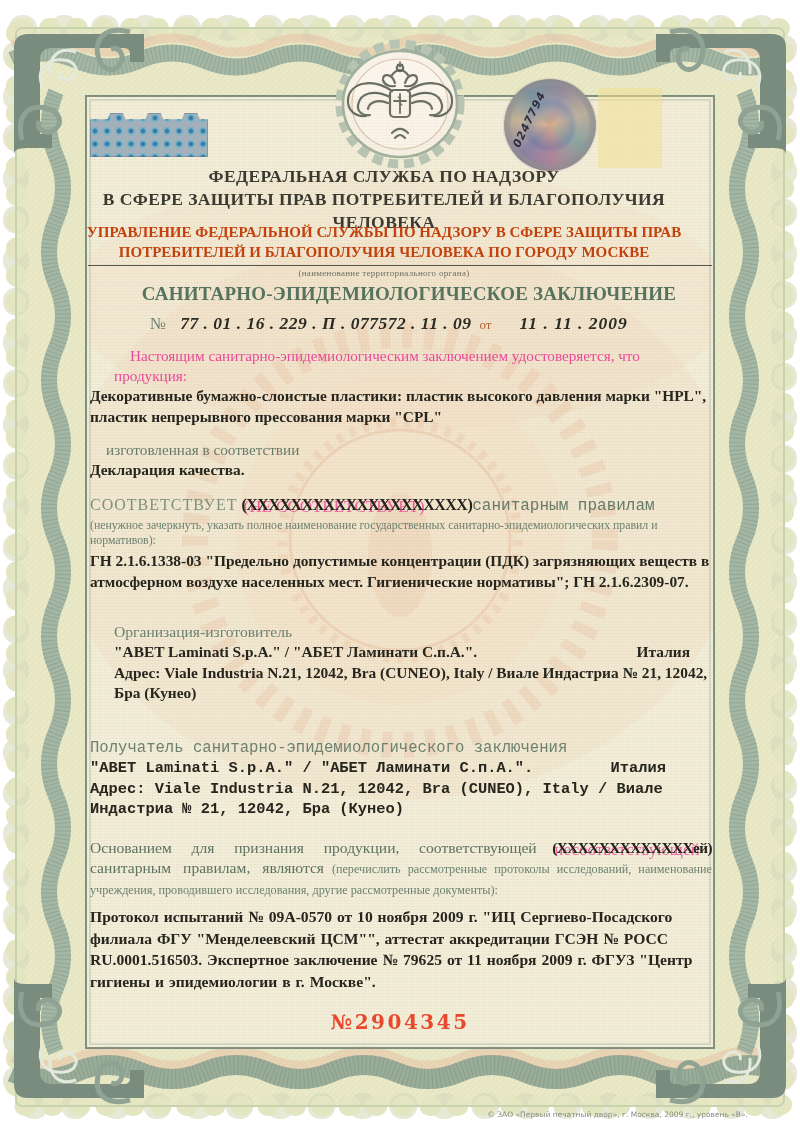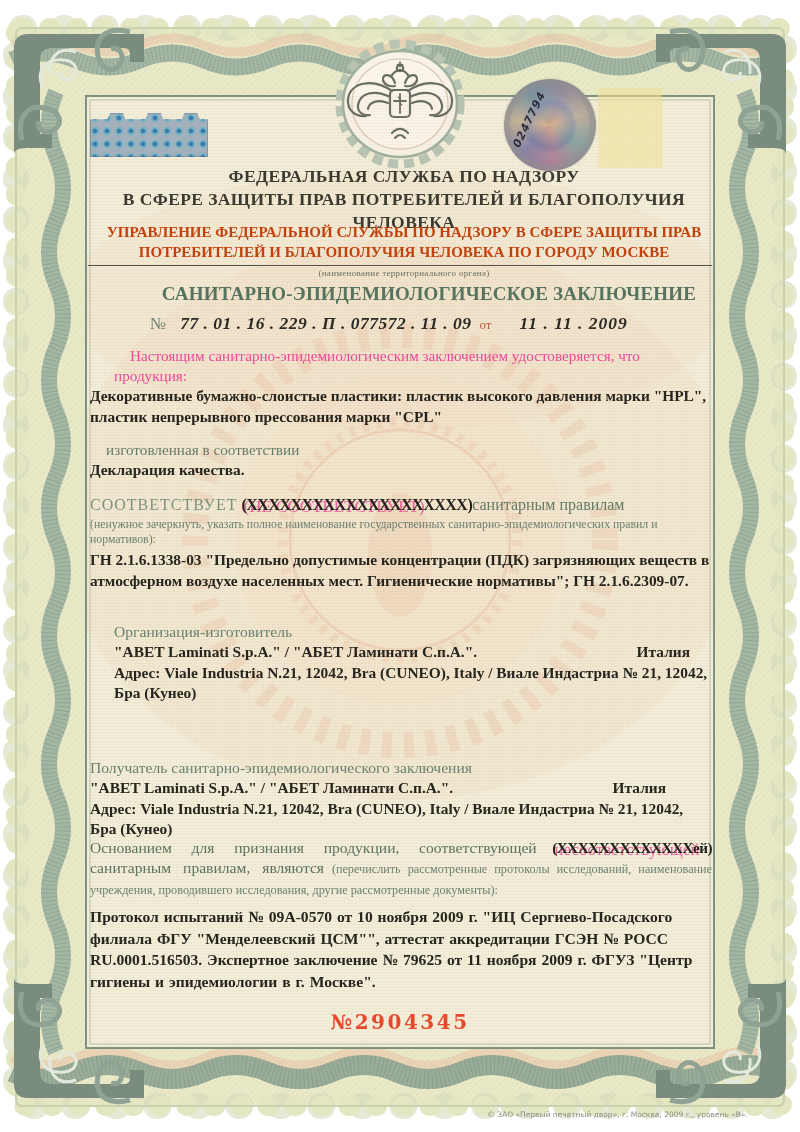--- a/index.html
+++ b/index.html
@@ -44,51 +44,51 @@
     background:radial-gradient(circle,rgba(230,150,80,.5),rgba(90,110,160,.35) 60%,transparent 75%);
     filter:blur(1px);
   }
   .holo .hnum{
     position:absolute;left:-5px;top:34px;transform:rotate(-64deg);
     font-family:"DejaVu Sans",sans-serif;font-size:11px;font-weight:bold;font-style:italic;
     color:#2e2e3c;letter-spacing:1px;white-space:nowrap;
   }
   
   .txt{position:absolute;z-index:5;}
-  .ctr{left:92px;width:624px;text-align:center;}
+  .ctr{left:72px;width:624px;text-align:center;}
   .svc1{top:165px;font-weight:bold;font-size:17.5px;line-height:23px;letter-spacing:.4px;color:#3a3a31;}
   .dept{top:222px;font-weight:bold;font-size:15px;line-height:20px;color:#c2410c;}
   .dept .in{display:inline-block;max-width:600px;}
   .rule{top:265px;left:88px;width:624px;border-top:1.7px solid #55554b;height:0;}
   .caption{top:268px;font-size:9px;color:#6e6e62;letter-spacing:.3px;}
   .doc-title{top:283px;font-weight:bold;font-size:19px;letter-spacing:.2px;color:#56735f;white-space:nowrap;padding-left:25px;}
   .numline{top:313px;left:88px;width:624px;display:flex;align-items:baseline;}
   .numline .nosign{margin-left:62px;font-size:17px;color:#6f8476;}
   .numline .num{margin-left:14px;font-size:17.5px;font-weight:bold;font-style:italic;color:#2b2b25;letter-spacing:.5px;}
   .numline .ot{margin-left:8px;font-size:13px;color:#b05c33;}
   .numline .date{margin-left:28px;font-size:17.5px;font-weight:bold;font-style:italic;color:#2b2b25;letter-spacing:1px;}
-  .green{color:#657a67;}
+  .green{color:#657a67;font-family:Liberation Mono, monospace;}
   .p{left:90px;width:622px;font-size:15.2px;line-height:20px;}
   .sec-product{top:346px;}
   .sec-product .intro{text-indent:16px;color:#ec4899;margin-left:24px;}
   .bold-val{font-weight:bold;color:#26261f;font-size:15.4px;line-height:20.5px;}
   .sec-made{top:440px;}
   .sec-made .lbl{text-indent:16px;color:#667b68;}
   .sec-compliance{top:495px;}
   .sec-compliance .line1{font-size:16px;}
   .sec-compliance .cmp-label{color:#7c917e;letter-spacing:1px;}
   .note{font-size:11.8px;line-height:14.5px;color:#6c8170;margin-top:2px;}
   .standards{margin-top:4px;}
   .struck{position:relative;display:inline-block;}
   .struck .under{position:absolute;left:2px;top:2px;font-size:17px;color:#ec4899;white-space:nowrap;opacity:.85;}
   .struck .over{position:relative;color:#22221c;font-weight:bold;letter-spacing:-.5px;}
   .sec-org .lbl{color:#6c8170;font-size:15.6px;}
   .org-row{display:flex;justify-content:space-between;padding-right:46px;}
   .sec-manufacturer{top:622px;padding-left:24px;}
-  .sec-recipient{top:758px;}
+  .sec-recipient{top:738px;font-family:Liberation Mono, monospace;}
   .sec-basis{top:838px;text-align:justify;}
   .basis-lead{color:#5d7260;word-spacing:4px;font-size:15.6px;}
   .basis-note{font-size:12.2px;color:#6c8170;}
   .basis-docs{margin-top:6px;text-align:left;font-size:15.6px;line-height:21.5px;word-spacing:1px;}
   .serial{top:1010px;left:88px;width:624px;text-align:center;
     font-family:"DejaVu Serif",serif;font-weight:bold;font-size:20px;letter-spacing:2.5px;color:#e8492c;}
   .copyright{top:1110px;right:52px;font-family:"DejaVu Sans",sans-serif;font-size:7.5px;color:#8a8a80;}
 </style>
 </head>
 <body>

